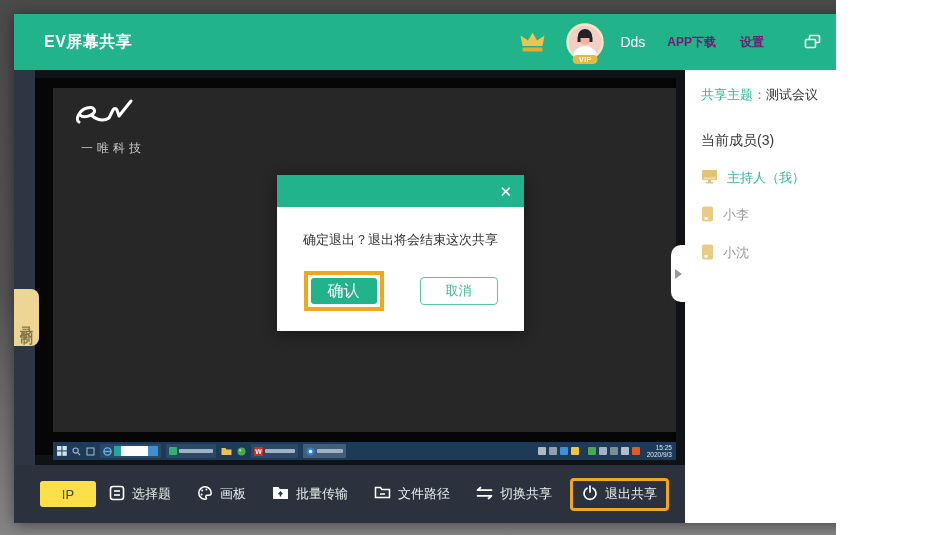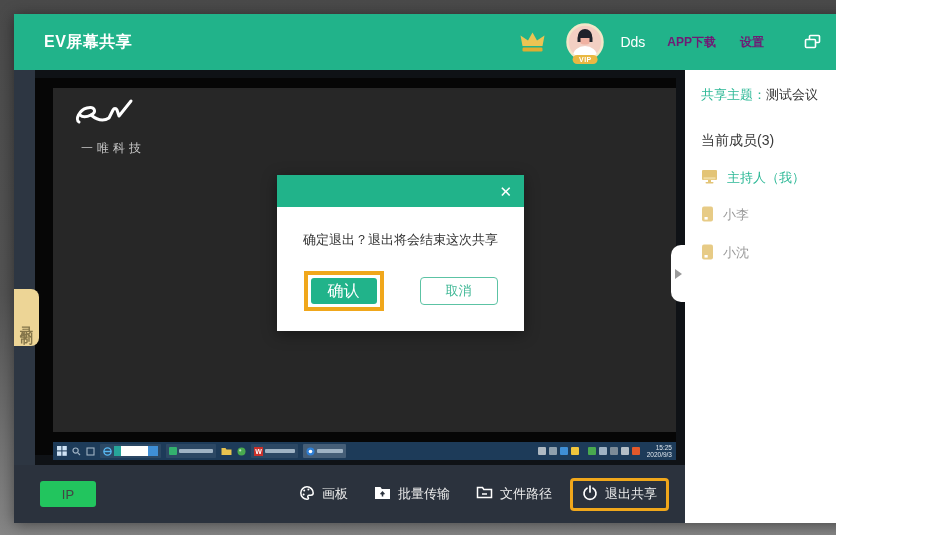--- a/index.html
+++ b/index.html
@@ -55,21 +55,21 @@
   .dialog-close { color:#fff; font-size:15px; line-height:1; cursor:pointer; }
   .dialog-body { padding:24px 16px 20px; text-align:center; }
   .dialog-msg { font-size:13px; color:#333; }
   .dialog-buttons { margin-top:22px; display:flex; justify-content:center; align-items:center; gap:36px; }
   .confirm-wrap { border:4px solid #f0a71b; padding:3px; background:#fff; }
   .btn-confirm { width:66px; height:26px; background:#21b38a; color:#fff; border:none; font-size:16px; border-radius:3px; cursor:pointer; font-family:inherit; }
   .btn-cancel { width:78px; height:28px; background:#fff; border:1px solid #5cc3a4; color:#3eb795; font-size:13px; border-radius:4px; cursor:pointer; font-family:inherit; }
 
   
   .toolbar { height:58px; background:#2b323d; display:flex; align-items:center; padding:0 16px 0 26px; flex-shrink:0; }
-  .ip-btn { width:56px; height:26px; background:#22c55e; color:#444; border:none; border-radius:3px; font-size:13px; display:flex; align-items:center; justify-content:center; cursor:pointer; font-family:inherit; }
+  .ip-btn { width:56px; height:26px; background:#fde047; color:#444; border:none; border-radius:3px; font-size:13px; display:flex; align-items:center; justify-content:center; cursor:pointer; font-family:inherit; }
   .tools { margin-left:auto; display:flex; align-items:center; gap:10px; }
   .tool { display:flex; align-items:center; gap:7px; color:#ededed; font-size:13px; padding:4px 8px; cursor:pointer; white-space:nowrap; }
   .tool.hl { border:3px solid #f0a71b; border-radius:4px; padding:4px 9px; }
 
   
   .sidebar { width:235px; background:#fff; position:relative; padding:16px 12px 0 16px; flex-shrink:0; }
   .topic-row { font-size:13px; }
   .topic-label { color:#2cb896; }
   .topic-value { color:#333; }
   .members-header { margin-top:28px; font-size:14px; color:#3a3a3a; }
@@ -233,20 +233,30 @@
                 <button class="btn-cancel">取消</button>
               </div>
             </div>
           </div>
         </div>
 
         <div class="toolbar">
           <button class="ip-btn">IP</button>
           <div class="tools">
 
+            <span class="tool">
+              <span>
+                <svg width="16" height="16" viewBox="0 0 16 16">
+                    <rect x="1.5" y="1.5" width="13" height="13" rx="2.5" fill="none" stroke="#fff" stroke-width="1.6"></rect>
+                    <line x1="5" y1="6" x2="11" y2="6" stroke="#fff" stroke-width="1.6"></line>
+                    <line x1="5" y1="10" x2="11" y2="10" stroke="#fff" stroke-width="1.6"></line>
+                  </svg>
+              </span>
+              <span>选择题</span>
+            </span>
 
             <span class="tool">
               <span>
                 <svg width="16" height="16" viewBox="0 0 16 16">
                     <path d="M8 1.8 a6.2 6.2 0 1 0 0 12.4 c1.6 0 1.8-1 1.1-1.8 -0.8-0.9-0.3-2.2 1.2-2.2 h1.6 c1.4 0 2.3-1 2.3-2.2 A6.2 6.2 0 0 0 8 1.8 z" fill="none" stroke="#fff" stroke-width="1.5"></path>
                     <circle cx="5.2" cy="5.4" r="1" fill="#fff"></circle>
                     <circle cx="9.4" cy="4.4" r="1" fill="#fff"></circle>
                     <circle cx="4.6" cy="9.4" r="1" fill="#fff"></circle>
                   </svg>
               </span>
@@ -266,20 +276,28 @@
             <span class="tool">
               <span>
                 <svg width="17" height="15" viewBox="0 0 17 15">
                     <path d="M1.5 2.5 h5 l1.3 2 h7.7 v8 h-14 z" fill="none" stroke="#fff" stroke-width="1.5"></path>
                     <line x1="6" y1="9" x2="11" y2="9" stroke="#fff" stroke-width="1.5"></line>
                   </svg>
               </span>
               <span>文件路径</span>
             </span>
 
+            <span class="tool">
+              <span>
+                <svg width="17" height="14" viewBox="0 0 17 14">
+                    <path d="M4.5 1.5 L1.5 4.2 L15.5 4.2 M12.5 12.5 L15.5 9.8 L1.5 9.8" fill="none" stroke="#fff" stroke-width="1.7" stroke-linecap="round" stroke-linejoin="round"></path>
+                  </svg>
+              </span>
+              <span>切换共享</span>
+            </span>
 
             <span class="tool hl">
               <span>
                 <svg width="16" height="16" viewBox="0 0 16 16">
                     <path d="M5 3.2 a6 6 0 1 0 6 0" fill="none" stroke="#fff" stroke-width="1.7" stroke-linecap="round"></path>
                     <line x1="8" y1="1" x2="8" y2="7" stroke="#fff" stroke-width="1.7" stroke-linecap="round"></line>
                   </svg>
               </span>
               <span>退出共享</span>
             </span>

